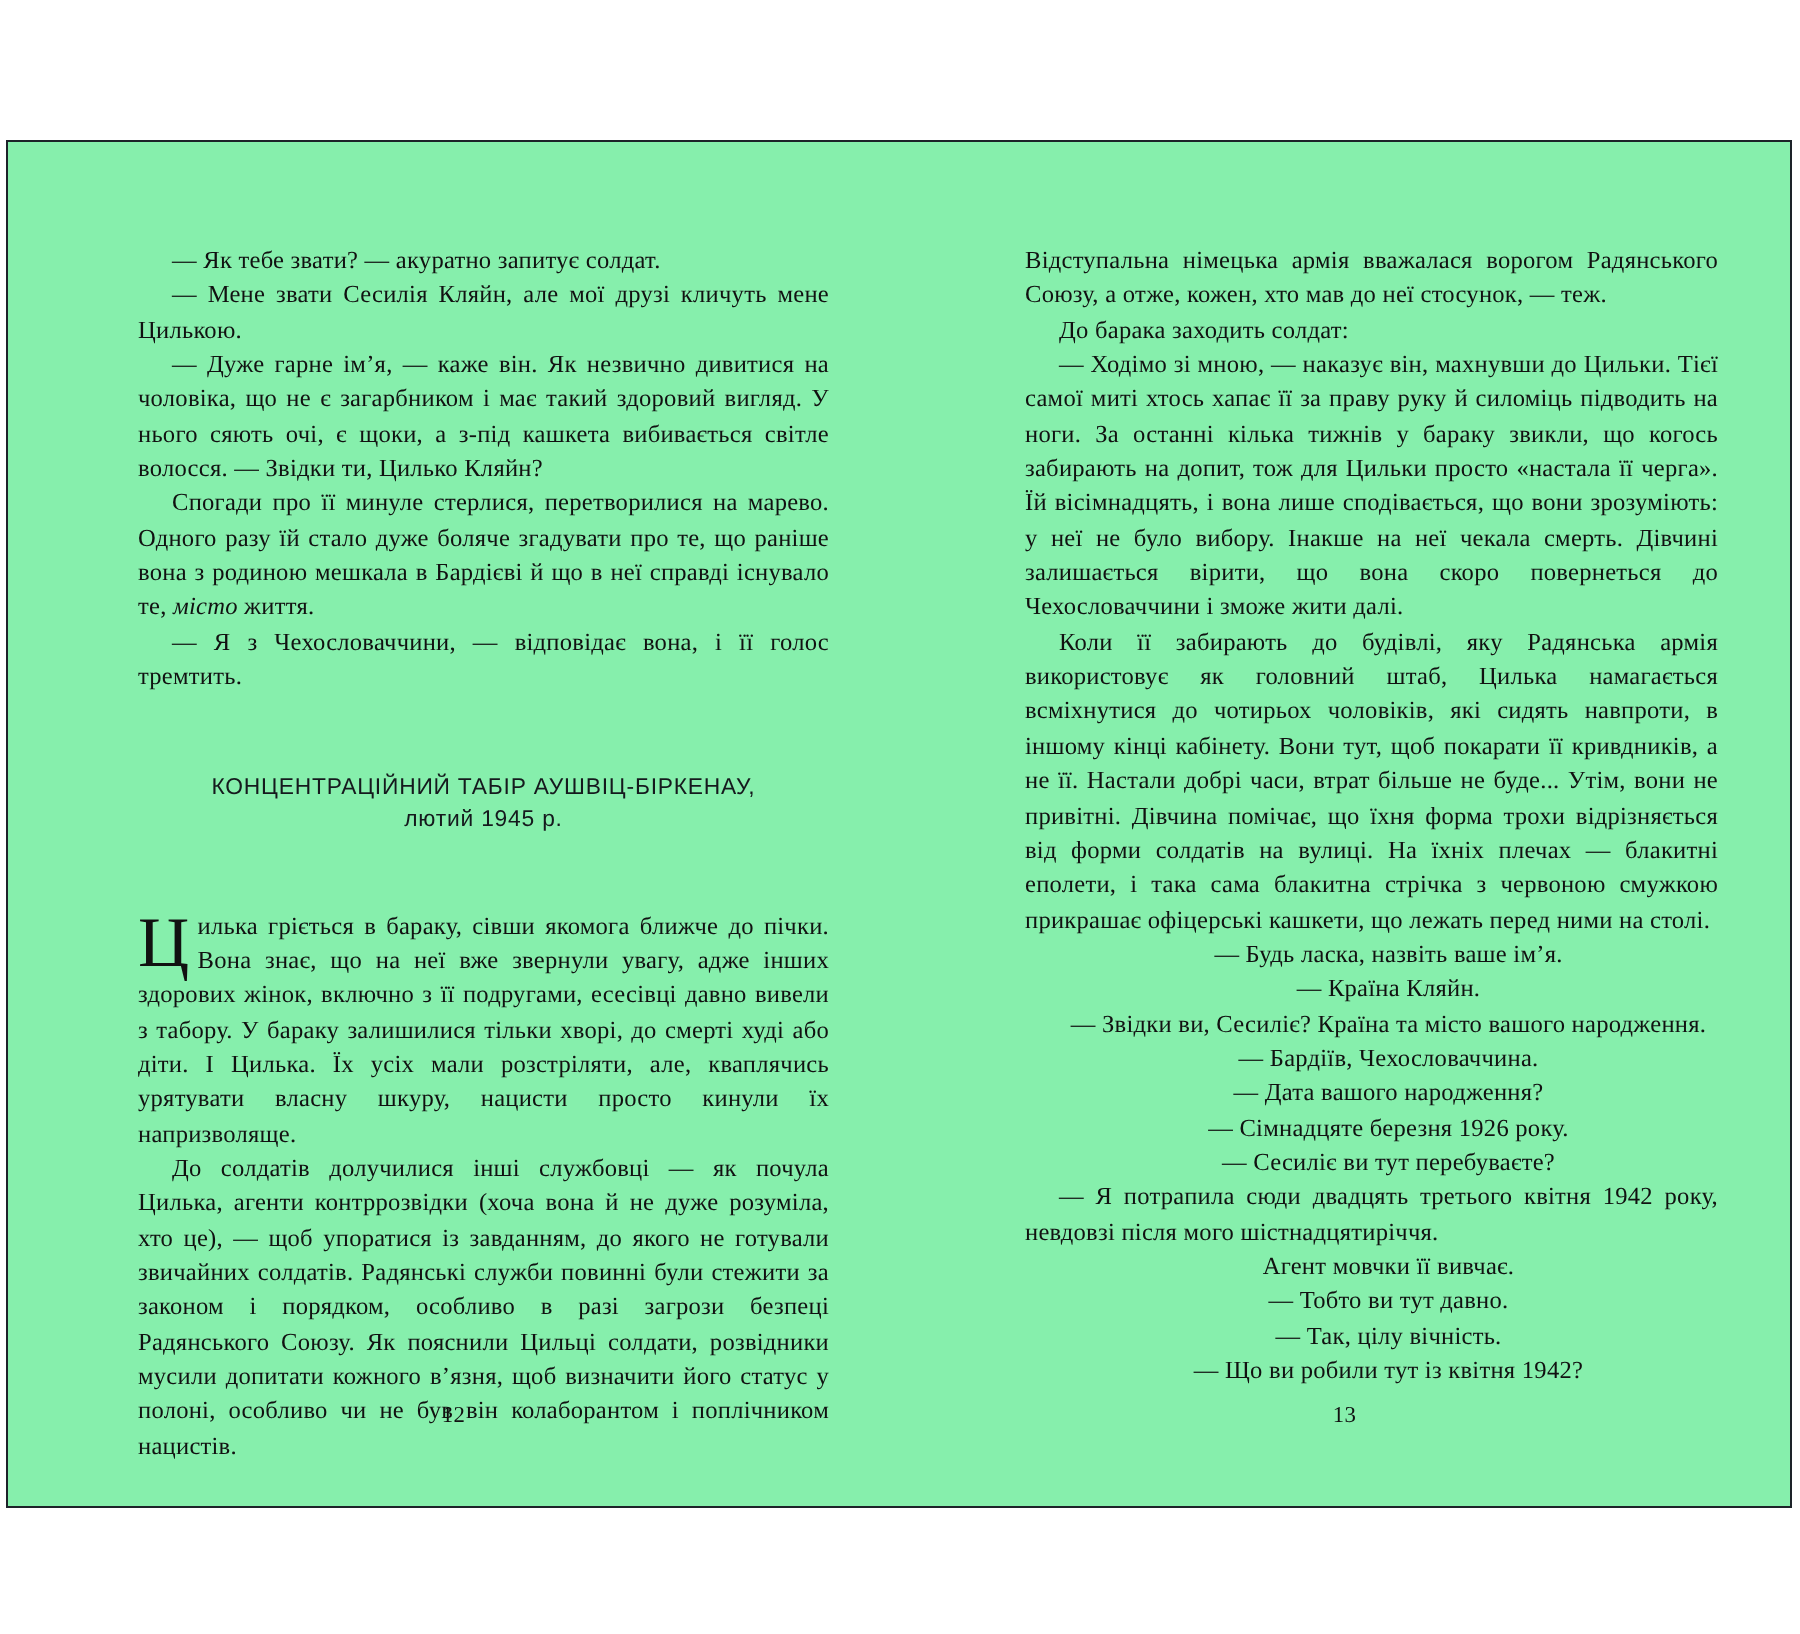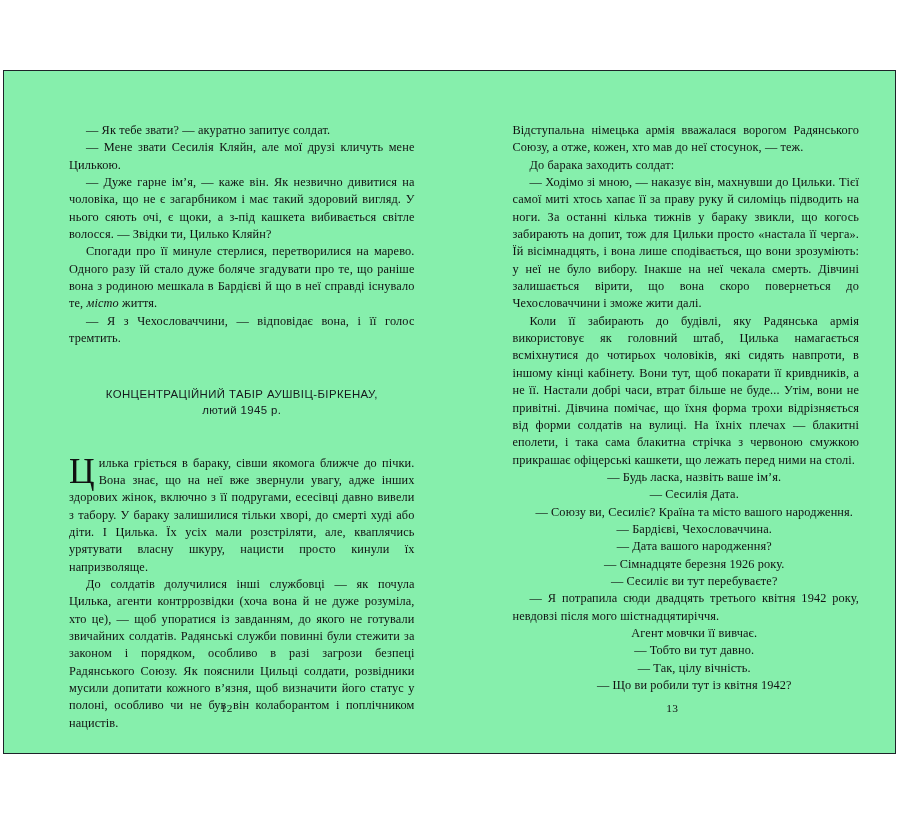--- a/index.html
+++ b/index.html
@@ -158,23 +158,23 @@
 
     <div class="page page-right">
       <div class="col">
 
         <p class="noindent">Відступальна німецька армія вважалася ворогом Радянського Союзу, а отже, кожен, хто мав до неї стосунок, — теж.</p>
         <p class="indent">До барака заходить солдат:</p>
         <p class="indent">— Ходімо зі мною, — наказує він, махнувши до Цильки. Тієї самої миті хтось хапає її за праву руку й силоміць підводить на ноги. За останні кілька тижнів у бараку звикли, що когось забирають на допит, тож для Цильки просто «настала її черга». Їй вісімнадцять, і вона лише сподівається, що вони зрозуміють: у неї не було вибору. Інакше на неї чекала смерть. Дівчині залишається вірити, що вона скоро повернеться до Чехословаччини і зможе жити далі.</p>
         <p class="indent">Коли її забирають до будівлі, яку Радянська армія використовує як головний штаб, Цилька намагається всміхнутися до чотирьох чоловіків, які сидять навпроти, в іншому кінці кабінету. Вони тут, щоб покарати її кривдників, а не її. Настали добрі часи, втрат більше не буде... Утім, вони не привітні. Дівчина помічає, що їхня форма трохи відрізняється від форми солдатів на вулиці. На їхніх плечах — блакитні еполети, і така сама блакитна стрічка з червоною смужкою прикрашає офіцерські кашкети, що лежать перед ними на столі.</p>
 
         <p class="dlg">— Будь ласка, назвіть ваше ім’я.</p>
-        <p class="dlg">— Сесилія Дата.</p>
-        <p class="dlg">— Союзу ви, Сесиліє? Країна та місто вашого народження.</p>
-        <p class="dlg">— Бардієві, Чехословаччина.</p>
+        <p class="dlg">— Країна Кляйн.</p>
+        <p class="dlg">— Звідки ви, Сесиліє? Країна та місто вашого народження.</p>
+        <p class="dlg">— Бардіїв, Чехословаччина.</p>
         <p class="dlg">— Дата вашого народження?</p>
         <p class="dlg">— Сімнадцяте березня 1926 року.</p>
         <p class="dlg">— Сесиліє ви тут перебуваєте?</p>
         <p class="indent">— Я потрапила сюди двадцять третього квітня 1942 року, невдовзі після мого шістнадцятиріччя.</p>
 
         <p class="dlg">Агент мовчки її вивчає.</p>
 
         <p class="dlg">— Тобто ви тут давно.</p>
         <p class="dlg">— Так, цілу вічність.</p>
         <p class="dlg">— Що ви робили тут із квітня 1942?</p>

